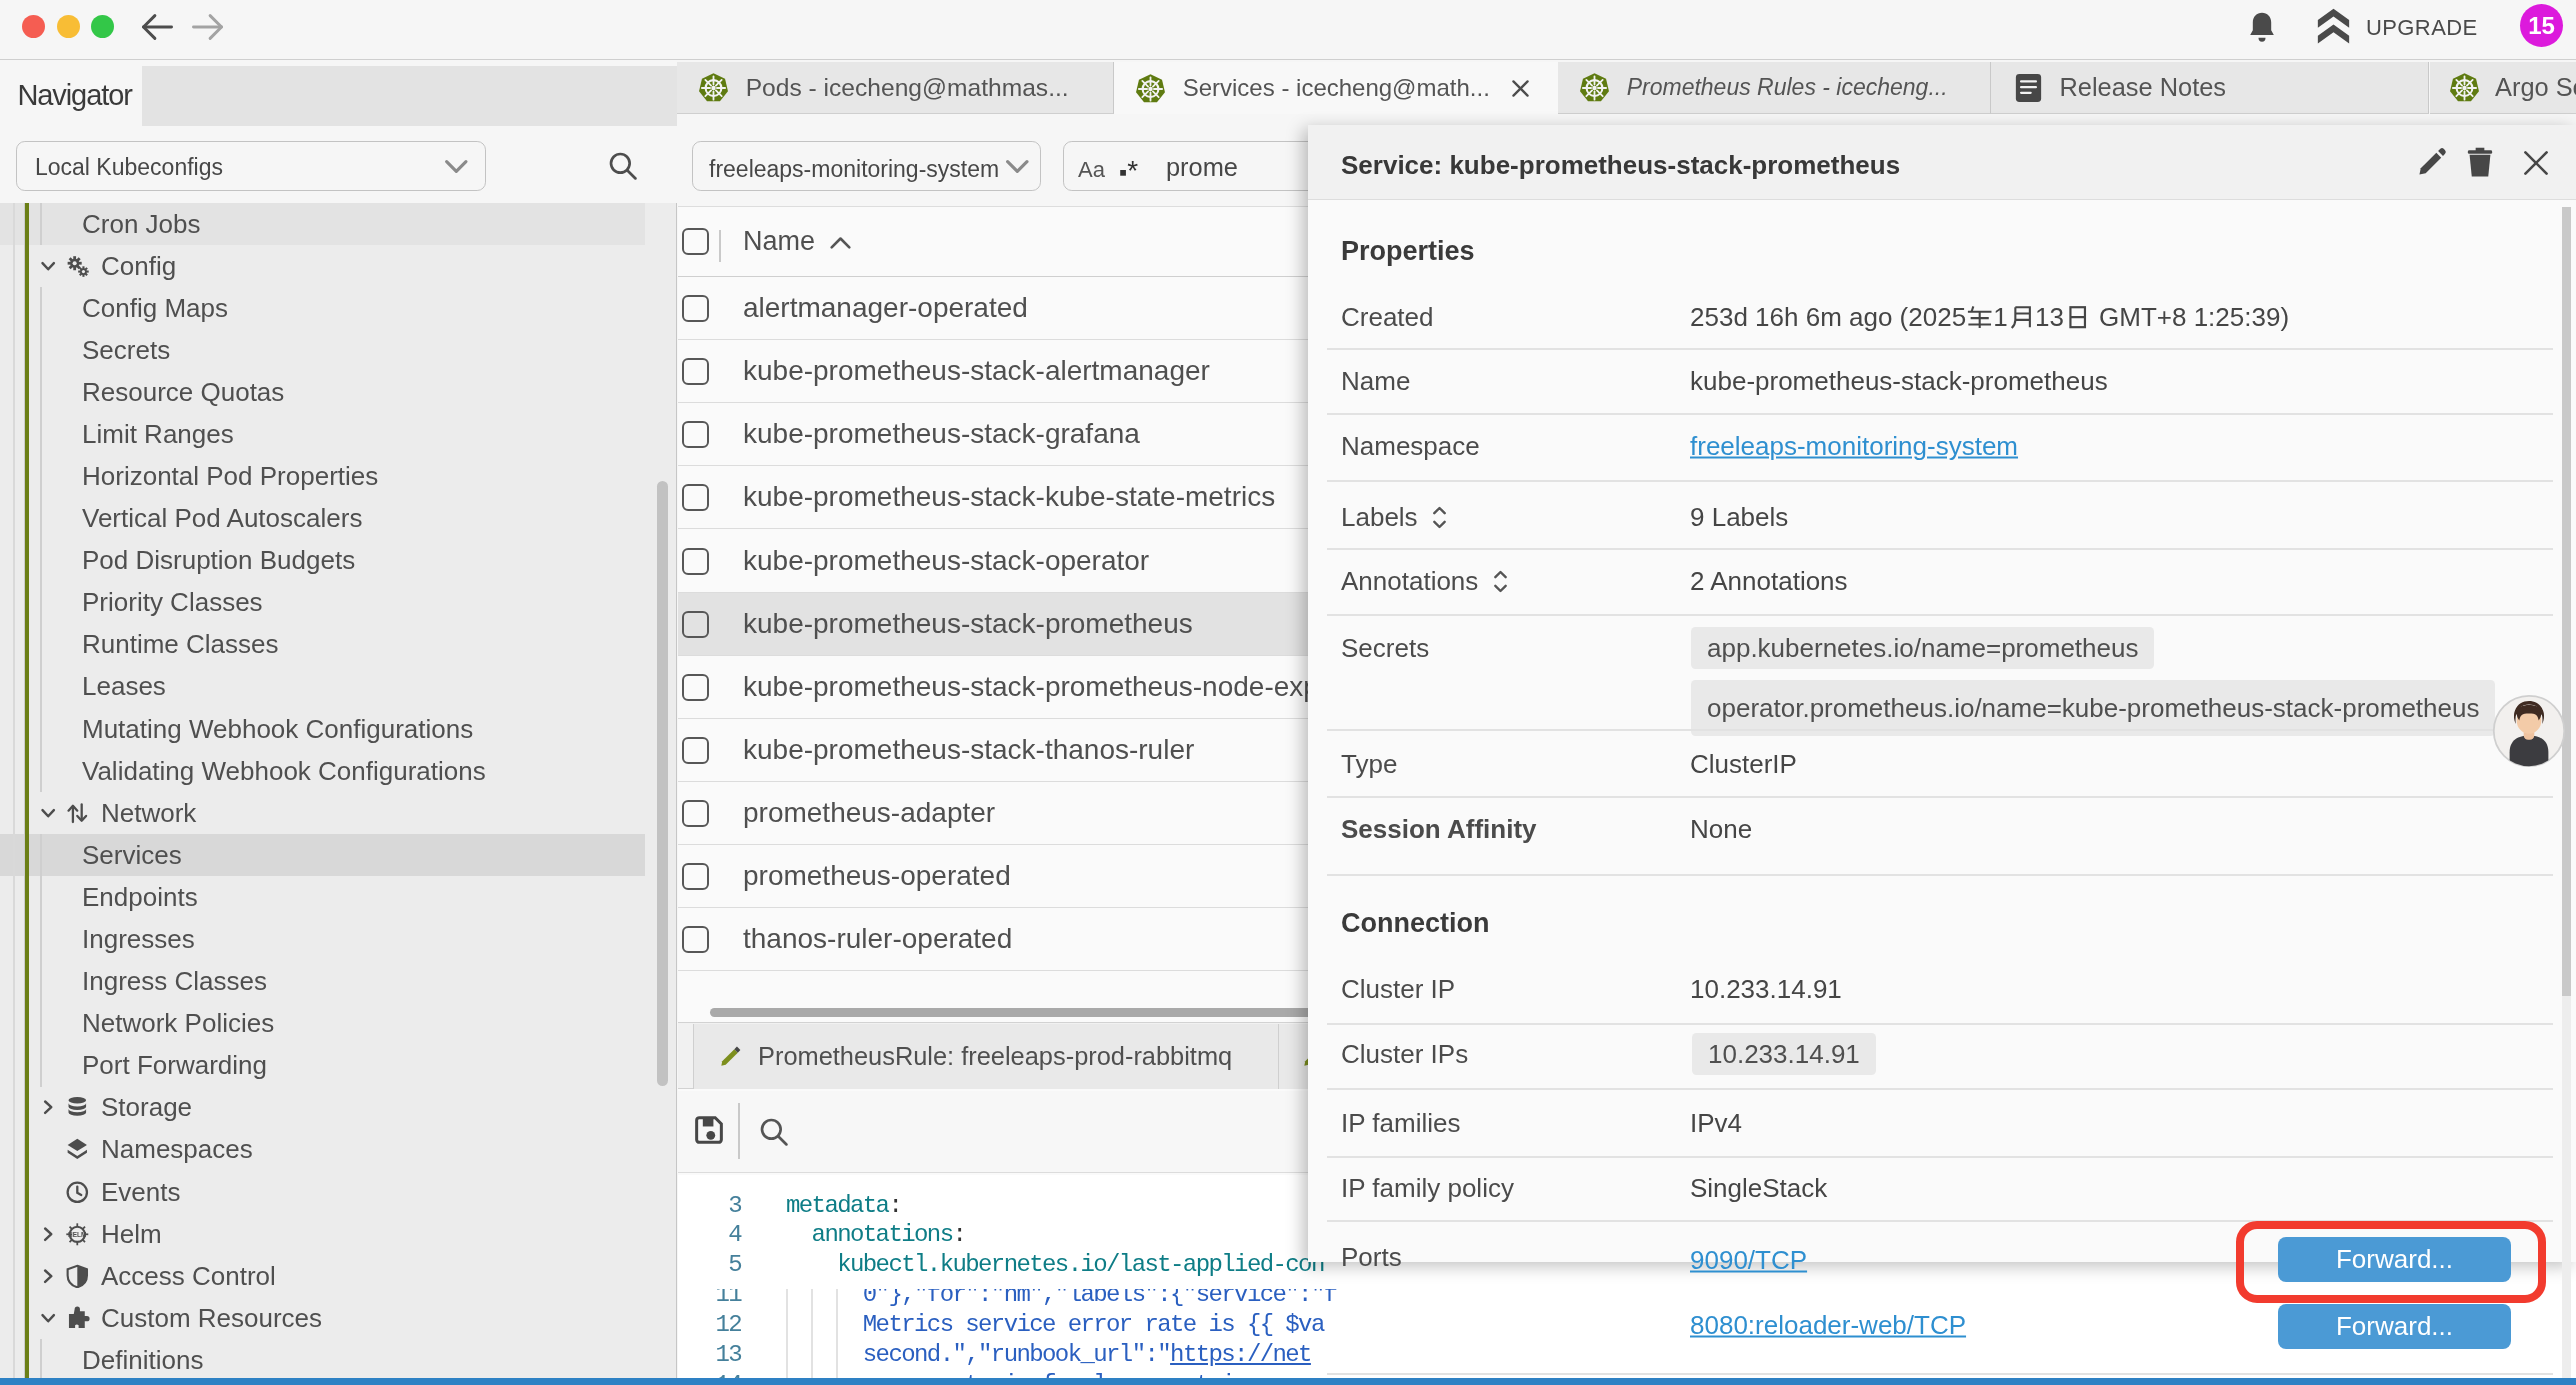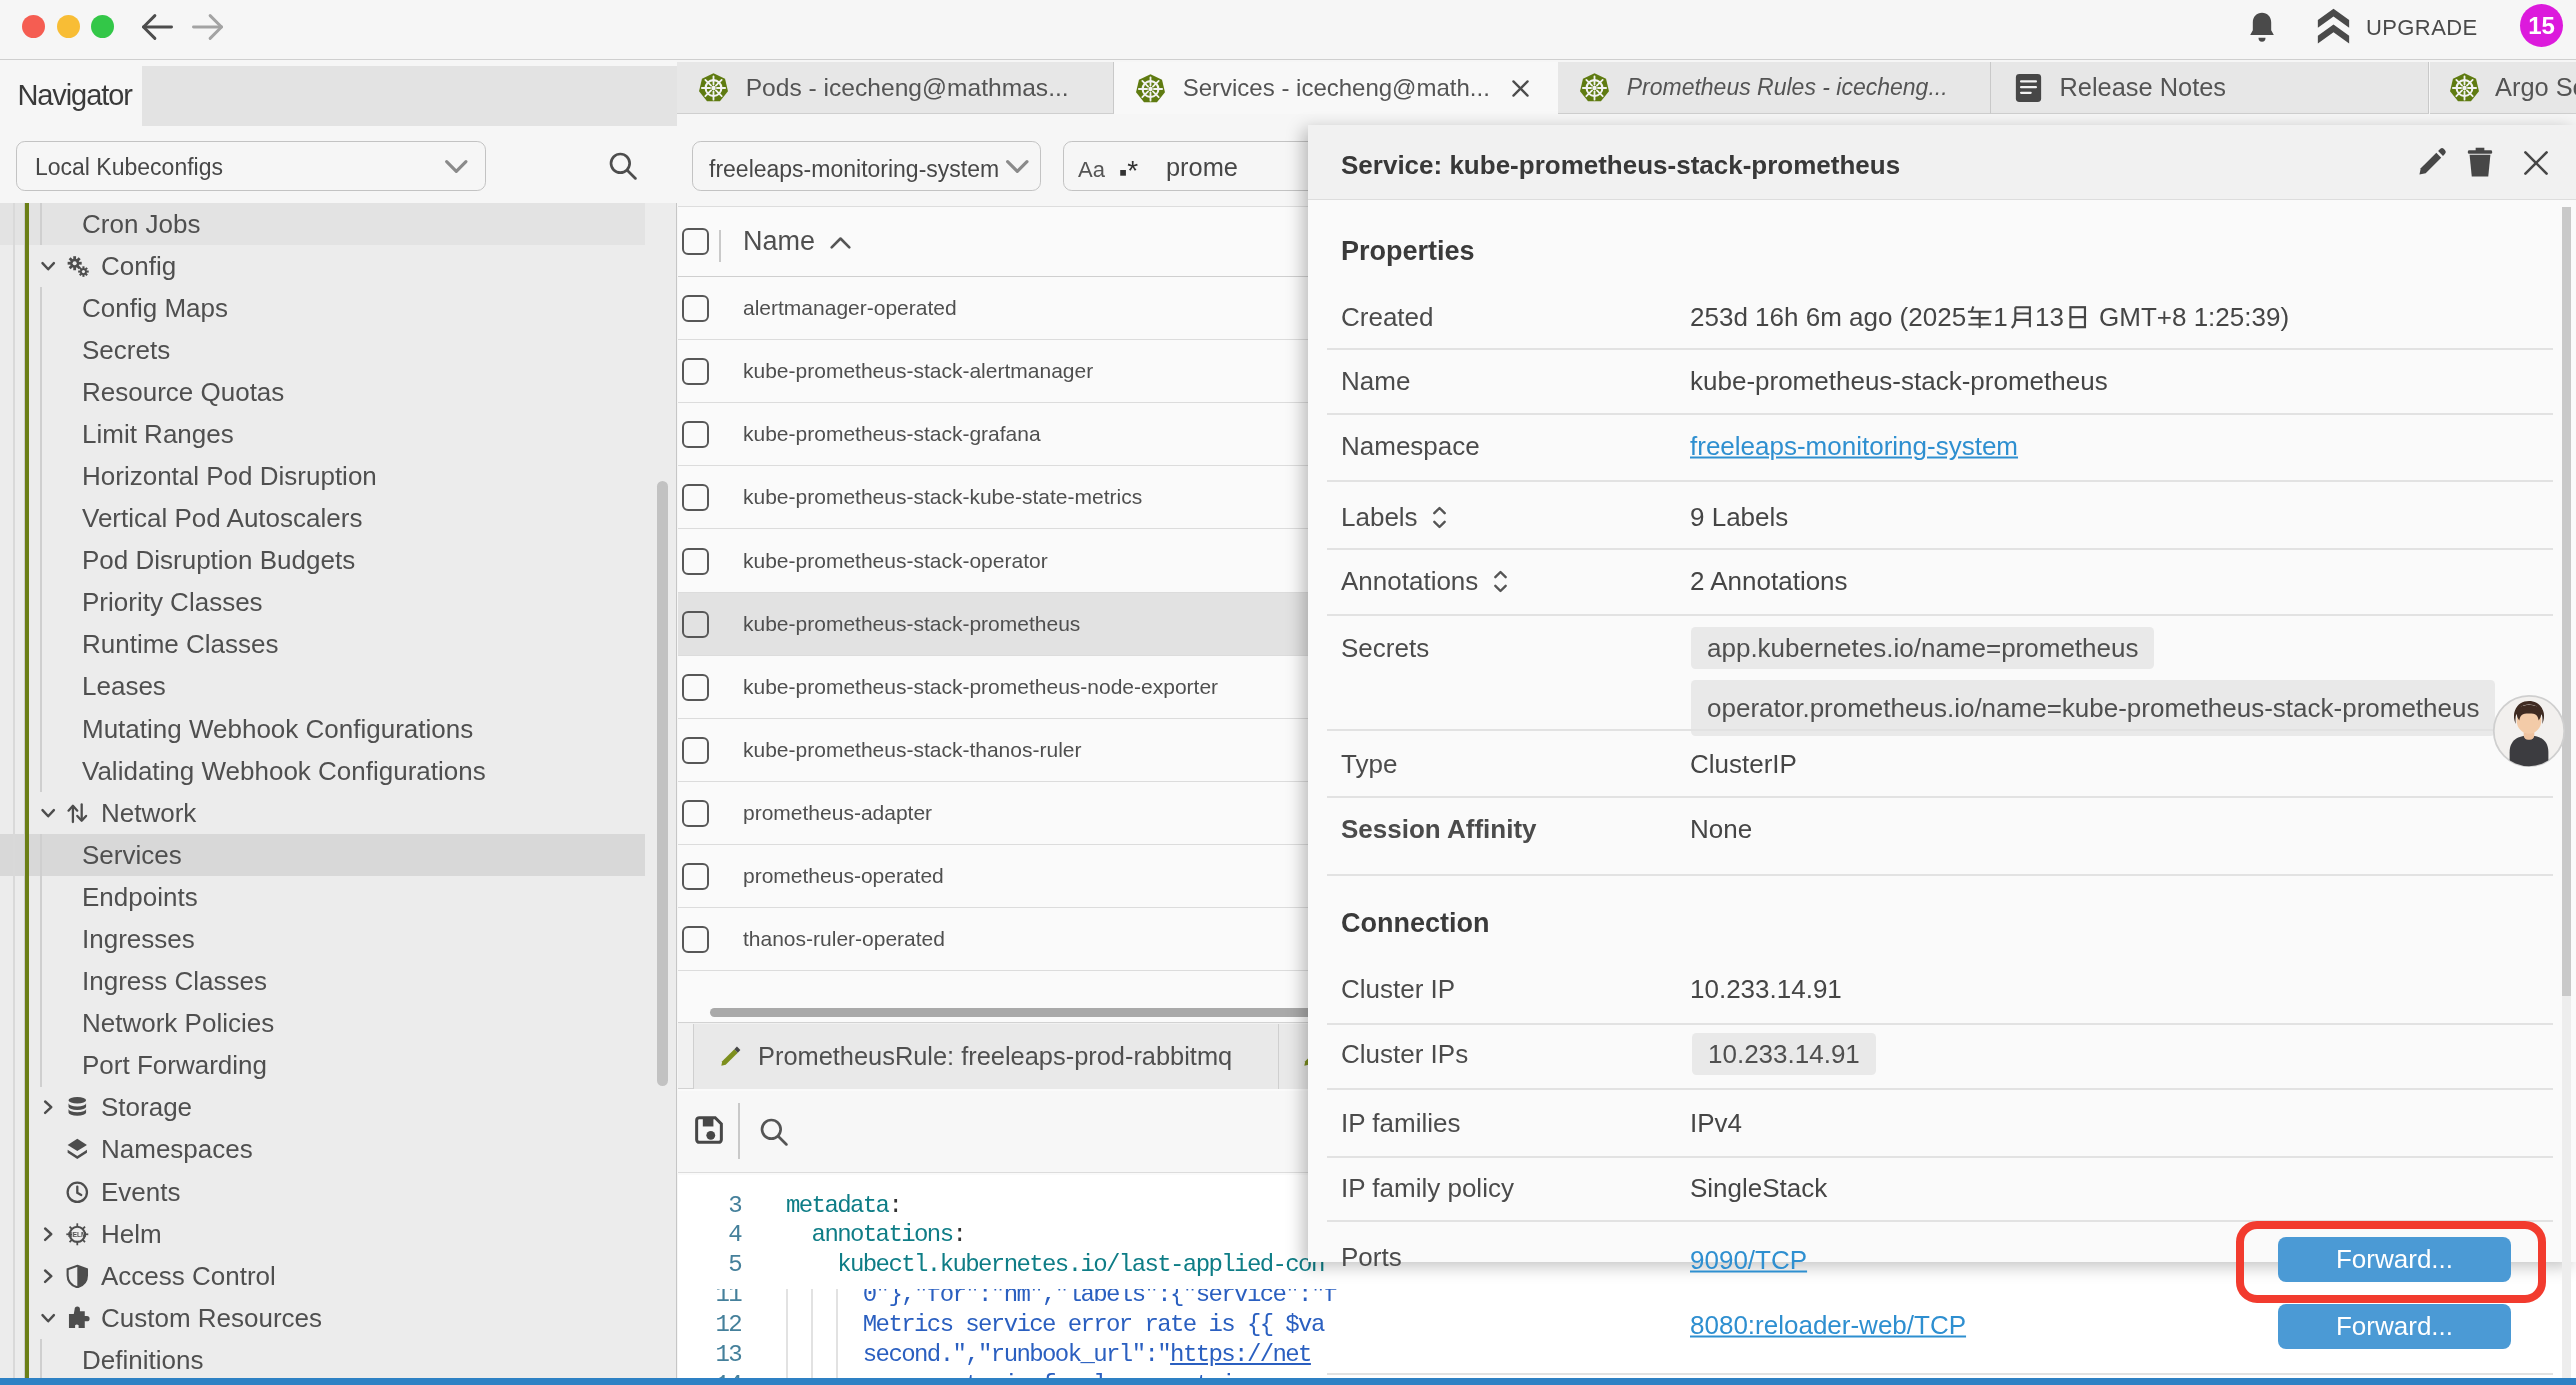--- a/index.html
+++ b/index.html
@@ -120,21 +120,21 @@
 <div class="ti" style="top:329px;">
     <span class="txt2">Secrets</span>
   </div>
 <div class="ti" style="top:371px;">
     <span class="txt2">Resource Quotas</span>
   </div>
 <div class="ti" style="top:413px;">
     <span class="txt2">Limit Ranges</span>
   </div>
 <div class="ti" style="top:455px;">
-    <span class="txt2">Horizontal Pod Disruption</span>
+    <span class="txt2">Horizontal Pod Properties</span>
   </div>
 <div class="ti" style="top:497px;">
     <span class="txt2">Vertical Pod Autoscalers</span>
   </div>
 <div class="ti" style="top:539px;">
     <span class="txt2">Pod Disruption Budgets</span>
   </div>
 <div class="ti" style="top:581px;">
     <span class="txt2">Priority Classes</span>
   </div>
@@ -320,21 +320,21 @@
     <polyline points="3,3 14,14 25,3" fill="none" stroke="#8a8a8a" stroke-width="3.6" stroke-linecap="round" stroke-linejoin="round"></polyline>
   </svg>
 <div class="abs" style="left:1063px;top:141px;width:316px;height:50px;border:1.8px solid #c3c3c3;border-radius:8.8px;"></div>
 <div class="abs" style="left:1078px;top:157px;font-size:22px;color:#555;font-weight:500;">Aa</div>
 <div class="abs" style="left:1119px;top:155px;font-size:23px;color:#333;">▪<span style="font-size:28px">*</span></div>
 <div class="abs" style="left:1166px;top:153px;font-size:25.4px;color:#474747;">prome</div>
 
 <style>
  .trow { position:absolute; left:678px; width:1898px; height:63px; border-bottom:1.8px solid #dcdcdc; background:#fafafa; }
  .trow .cb, .hcb { position:absolute; left:4.4px; top:17.5px; width:27px; height:27px; border:2.2px solid #575757; border-radius:6.1px; }
- .trow .nm { position:absolute; left:65px; top:50%; transform:translateY(-50%); font-size:21px; color:#4f4f4f; white-space:nowrap; }
+ .trow .nm { position:absolute; left:65px; top:50%; transform:translateY(-50%); font-size:28px; color:#4f4f4f; white-space:nowrap; }
 </style>
 <div class="abs" style="left:678px;top:207px;width:1898px;height:1171px;background:#fafafa;"></div>
 <div class="abs" style="left:678px;top:207px;width:1898px;height:70px;background:#fafafa;border-bottom:1.8px solid #cfcfcf;">
   <div class="hcb" style="top:21px;"></div>
   <div class="abs" style="left:41px;top:23px;width:1.8px;height:32px;background:#c9c9c9;"></div>
   <div class="abs" style="left:65px;top:19px;font-size:27px;color:#4f4f4f;font-weight:500;">Name</div>
   <svg class="abs" style="left:151px;top:28px" width="23" height="15" viewBox="0 0 26 17">
       <polyline points="3,14 13,4 23,14" fill="none" stroke="#555" stroke-width="3" stroke-linecap="round" stroke-linejoin="round"></polyline>
     </svg>
 </div>

